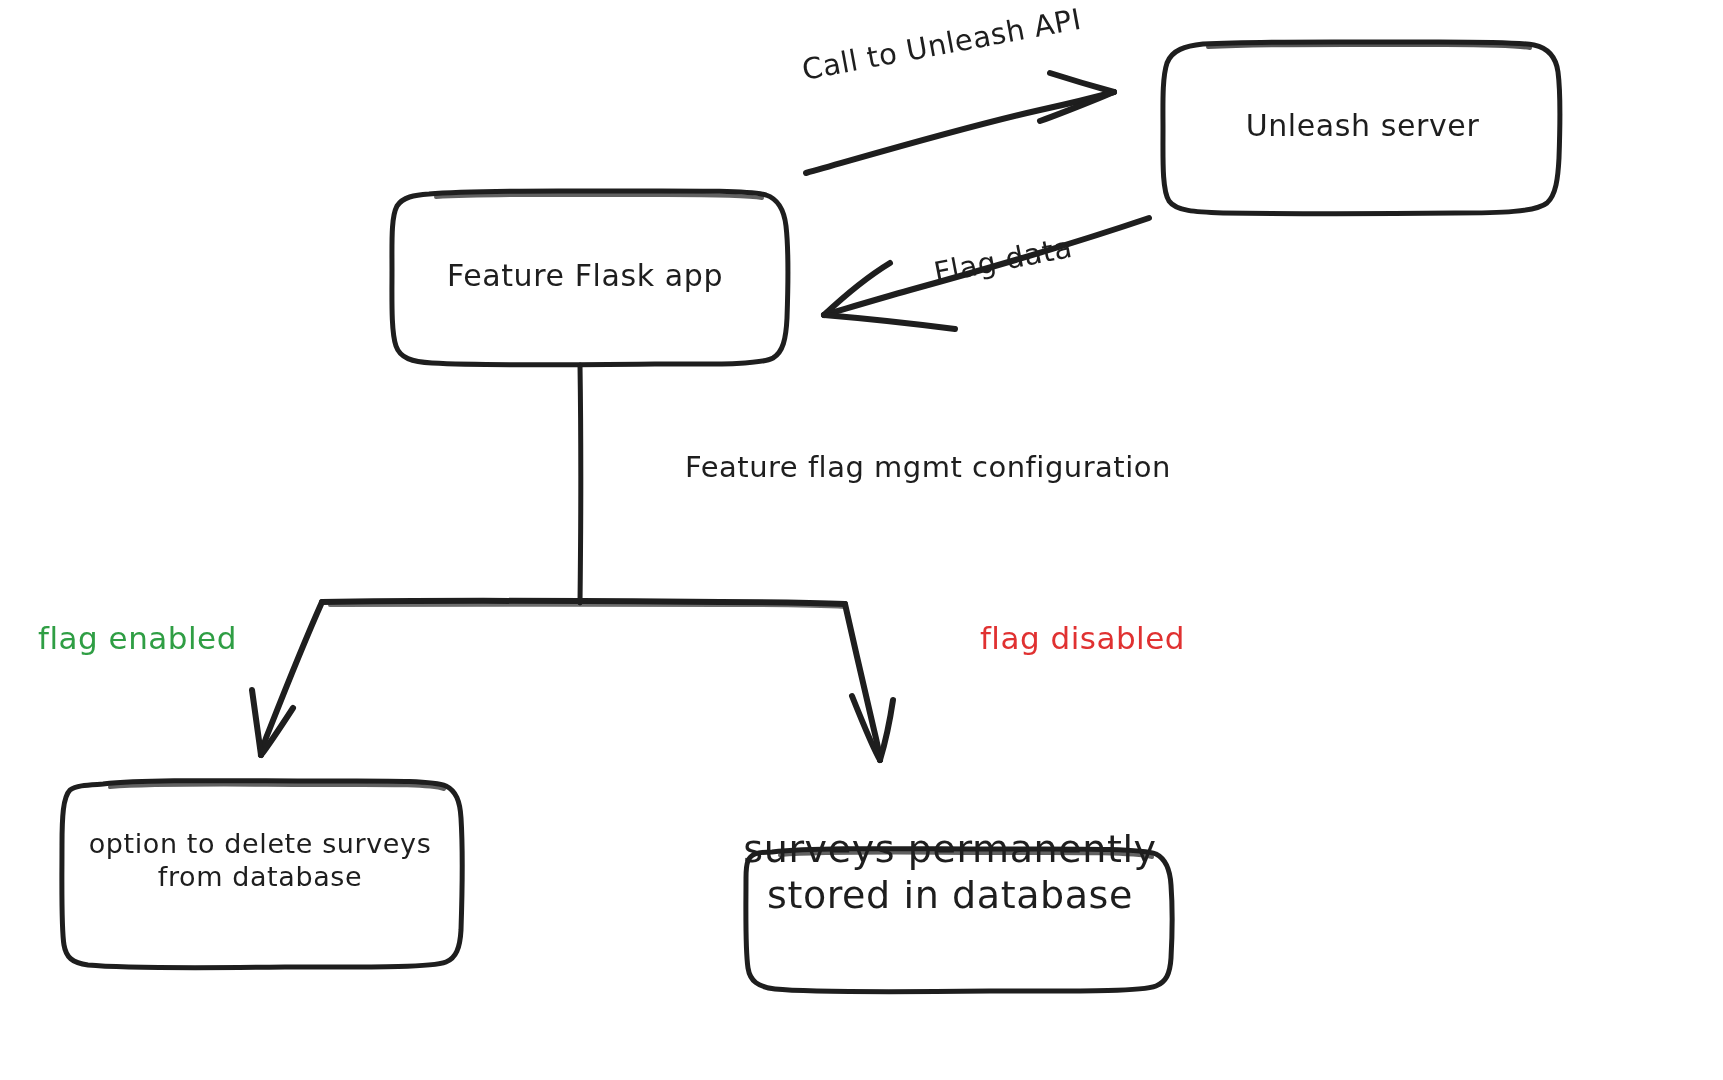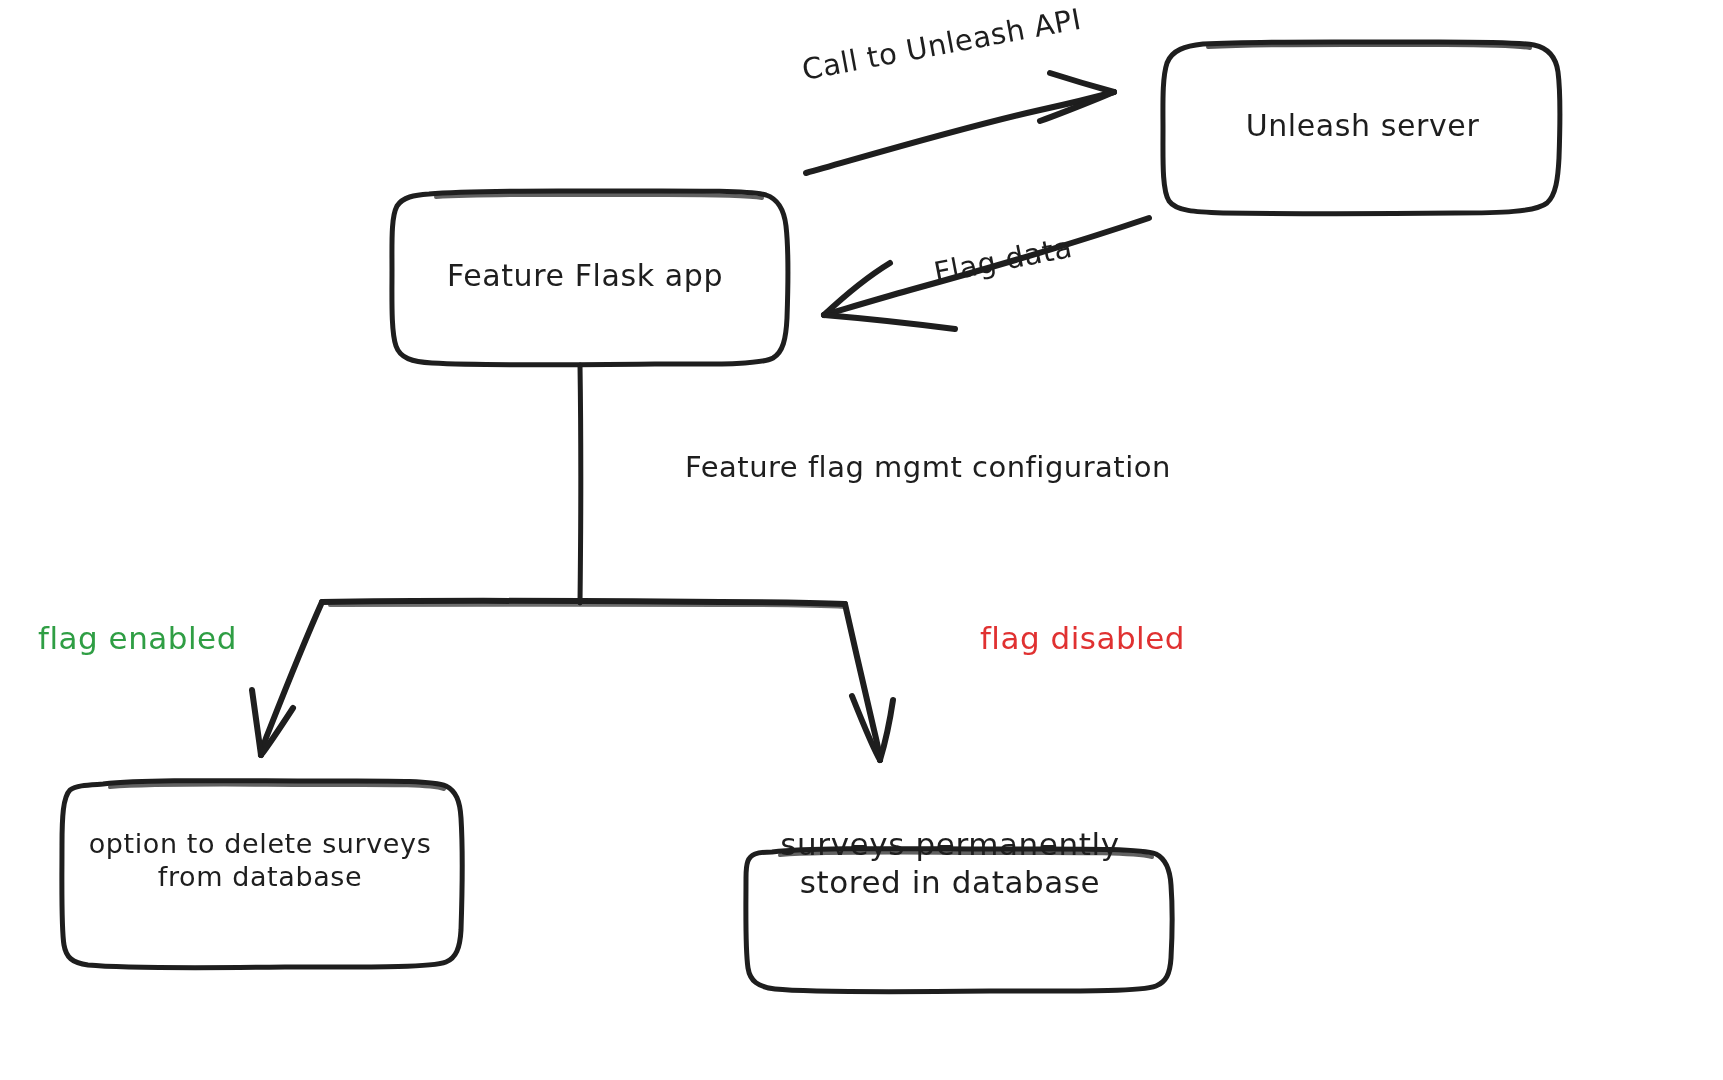--- a/index.html
+++ b/index.html
@@ -36,21 +36,21 @@
     line-height: 1.22;
     pointer-events: none;
   }
   .node-label {
     font-size: 30px;
     letter-spacing: 0.6px;
   }
   #label-flask        { left: 400px; top: 258px;  width: 370px; }
   #label-unleash      { left: 1175px; top: 108px; width: 375px; }
   #label-left-outcome { left: 70px;  top: 828px;  width: 380px; font-size: 27px; }
-  #label-right-outcome{ left: 735px; top: 826px;  width: 430px; font-size: 31px; }
+  #label-right-outcome{ left: 735px; top: 826px;  width: 430px; font-size: 38px; }
 
   .edge-label {
     font-size: 29px;
     letter-spacing: 0.5px;
   }
   #label-call {
     left: 755px; top: 62px; width: 380px;
     transform: rotate(-10.5deg);
     transform-origin: left center;
   }

